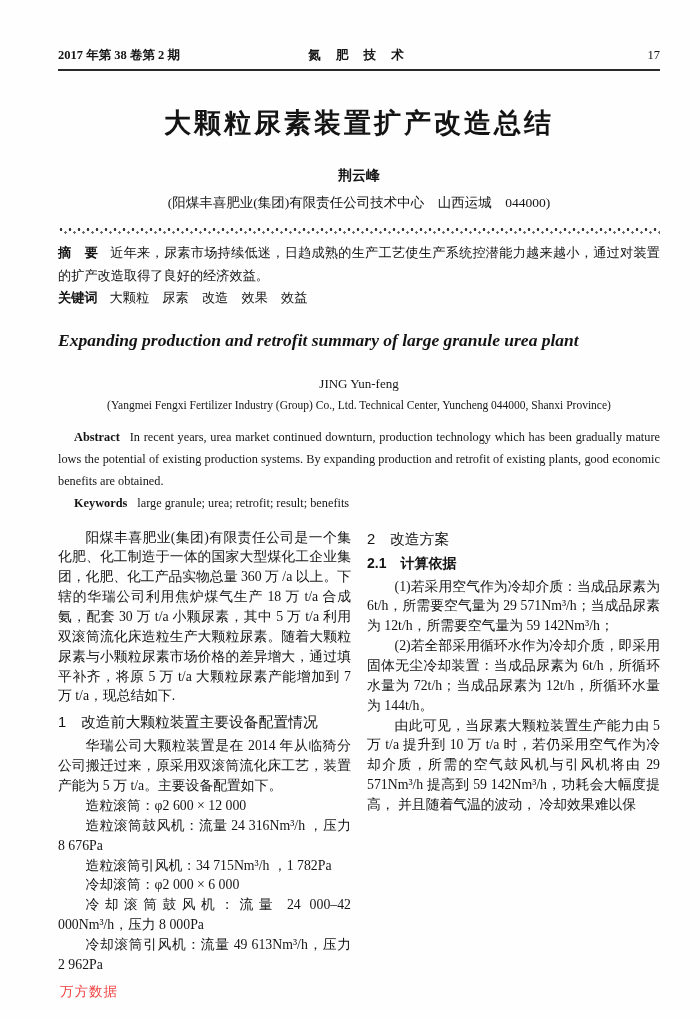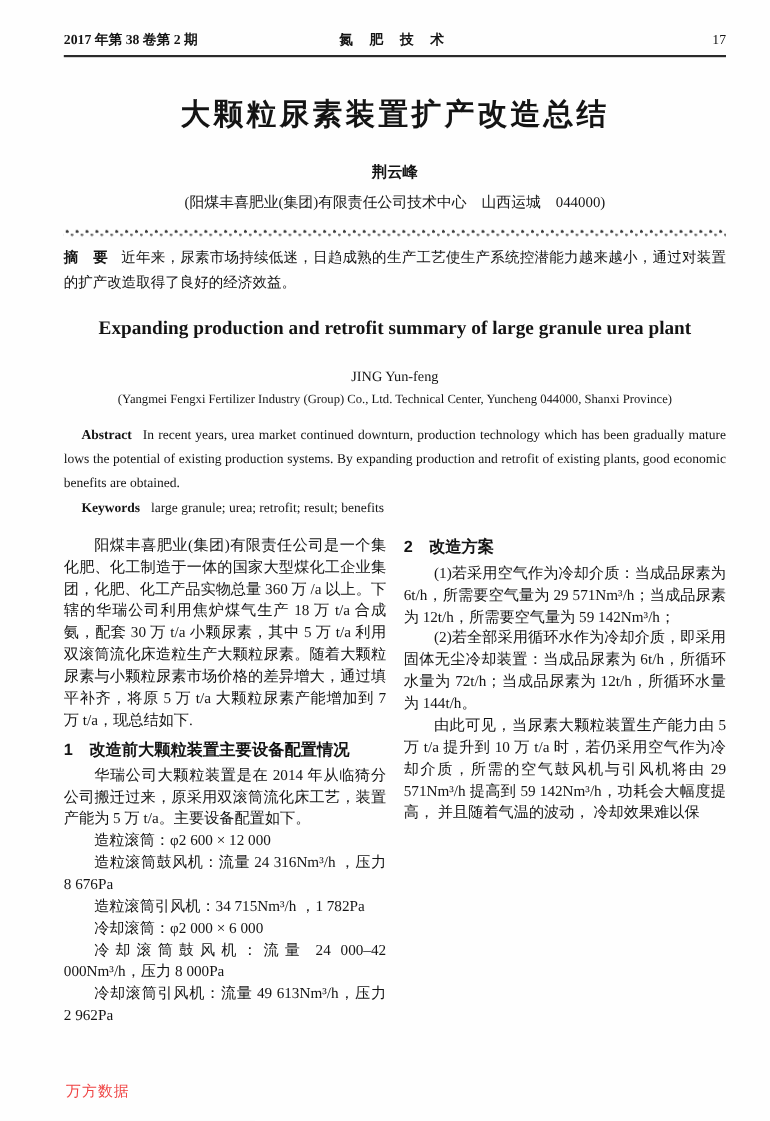--- a/index.html
+++ b/index.html
@@ -5,21 +5,21 @@
   * { margin: 0; padding: 0; box-sizing: border-box; }
   html, body { background: #e8e8e8; }
   .page {
     position: relative;
     width: 700px;
     height: 1019px;
     margin: 0 auto;
     background: #fefefe;
     color: #141414;
     font-family: "Liberation Serif", "DejaVu Serif", serif;
-    padding: 28px 40px 0 58px;
+    padding: 47px 40px 0 58px;
     overflow: hidden;
   }
   
   .page-header {
     display: grid;
     grid-template-columns: 1fr auto 1fr;
     align-items: baseline;
     font-size: 12.5px;
     font-weight: bold;
   }
@@ -69,23 +69,23 @@
     font-family: "Liberation Sans", "DejaVu Sans", sans-serif;
     margin-right: 12px;
   }
   .keywords-cn {
     font-size: 13.2px;
     line-height: 1.72;
   }
   
   .title-en {
     margin-top: 20px;
-    text-align: center;
     font-size: 17.5px;
     font-weight: bold;
+    font-style: italic;
   }
   .author-en {
     margin-top: 25px;
     text-align: center;
     font-size: 13px;
   }
   .affil-en {
     margin-top: 7px;
     text-align: center;
     font-size: 11.5px;
@@ -110,21 +110,21 @@
   .col { flex: 1 1 0; min-width: 0; }
   .col p {
     font-size: 13.8px;
     line-height: 1.44;
     text-align: justify;
     text-indent: 2em;
   }
   .sec-h1 {
     font-family: "Liberation Sans", "DejaVu Sans", sans-serif;
     font-size: 14.8px;
-    font-weight: bold;
+    font-weight: normal;
     margin: 7px 0 4px 0;
   }
   .sec-h2 {
     font-family: "Liberation Sans", "DejaVu Sans", sans-serif;
     font-size: 14px;
     font-weight: bold;
     margin: 6px 0 4px 0;
   }
   .col.right .sec-h1:first-child { margin-top: 2px; }
   
@@ -150,20 +150,21 @@
   </div>
   <div class="header-rule"></div>
 
   <h1 class="title-cn">大颗粒尿素装置扩产改造总结</h1>
   <div class="author-cn">荆云峰</div>
   <div class="affil-cn">(阳煤丰喜肥业(集团)有限责任公司技术中心　山西运城　044000)</div>
 
   <div class="ornament"></div>
 
   <p class="abstract-cn"><b>摘　要</b><span>近年来，尿素市场持续低迷，日趋成熟的生产工艺使生产系统控潜能力越来越小，通过对装置的扩产改造取得了良好的经济效益。</span></p>
+  <p class="keywords-cn"><b>关键词</b><span>大颗粒　尿素　改造　效果　效益</span></p>
 
   <h2 class="title-en">Expanding production and retrofit summary of large granule urea plant</h2>
   <div class="author-en">JING Yun-feng</div>
   <div class="affil-en">(Yangmei Fengxi Fertilizer Industry (Group) Co., Ltd. Technical Center, Yuncheng 044000, Shanxi Province)</div>
 
   <p class="abstract-en"><b>Abstract</b><span>In recent years, urea market continued downturn, production technology which has been gradually mature lows the potential of existing production systems. By expanding production and retrofit of existing plants, good economic benefits are obtained.</span></p>
   <p class="keywords-en"><b>Keywords</b><span>large granule; urea; retrofit; result; benefits</span></p>
 
   <div class="columns">
     <div class="col left">
@@ -172,20 +173,21 @@
       <p class="body-p">华瑞公司大颗粒装置是在 2014 年从临猗分公司搬迁过来，原采用双滚筒流化床工艺，装置产能为 5 万 t/a。主要设备配置如下。</p>
       <p class="body-p">造粒滚筒：φ2 600 × 12 000</p>
       <p class="body-p">造粒滚筒鼓风机：流量 24 316Nm³/h ，压力 8 676Pa</p>
       <p class="body-p">造粒滚筒引风机：34 715Nm³/h ，1 782Pa</p>
       <p class="body-p">冷却滚筒：φ2 000 × 6 000</p>
       <p class="body-p">冷却滚筒鼓风机：流量 24 000–42 000Nm³/h，压力 8 000Pa</p>
       <p class="body-p">冷却滚筒引风机：流量 49 613Nm³/h，压力 2 962Pa</p>
     </div>
     <div class="col right">
       <h3 class="sec-h1">2　改造方案</h3>
+      <h4 class="sec-h2">2.1　计算依据</h4>
       <p class="body-p">(1)若采用空气作为冷却介质：当成品尿素为 6t/h，所需要空气量为 29 571Nm³/h；当成品尿素为 12t/h，所需要空气量为 59 142Nm³/h；</p>
       <p class="body-p">(2)若全部采用循环水作为冷却介质，即采用固体无尘冷却装置：当成品尿素为 6t/h，所循环水量为 72t/h；当成品尿素为 12t/h，所循环水量为 144t/h。</p>
       <p class="body-p">由此可见，当尿素大颗粒装置生产能力由 5 万 t/a 提升到 10 万 t/a 时，若仍采用空气作为冷却介质，所需的空气鼓风机与引风机将由 29 571Nm³/h 提高到 59 142Nm³/h，功耗会大幅度提高， 并且随着气温的波动， 冷却效果难以保</p>
     </div>
   </div>
 
   <div class="footer-watermark">万方数据</div>
 
 </div>
 

